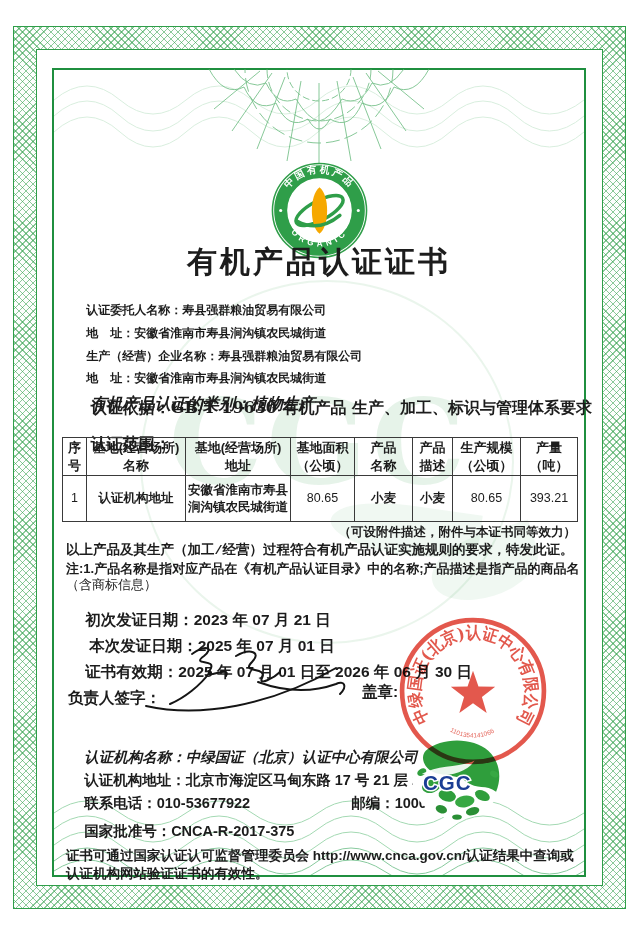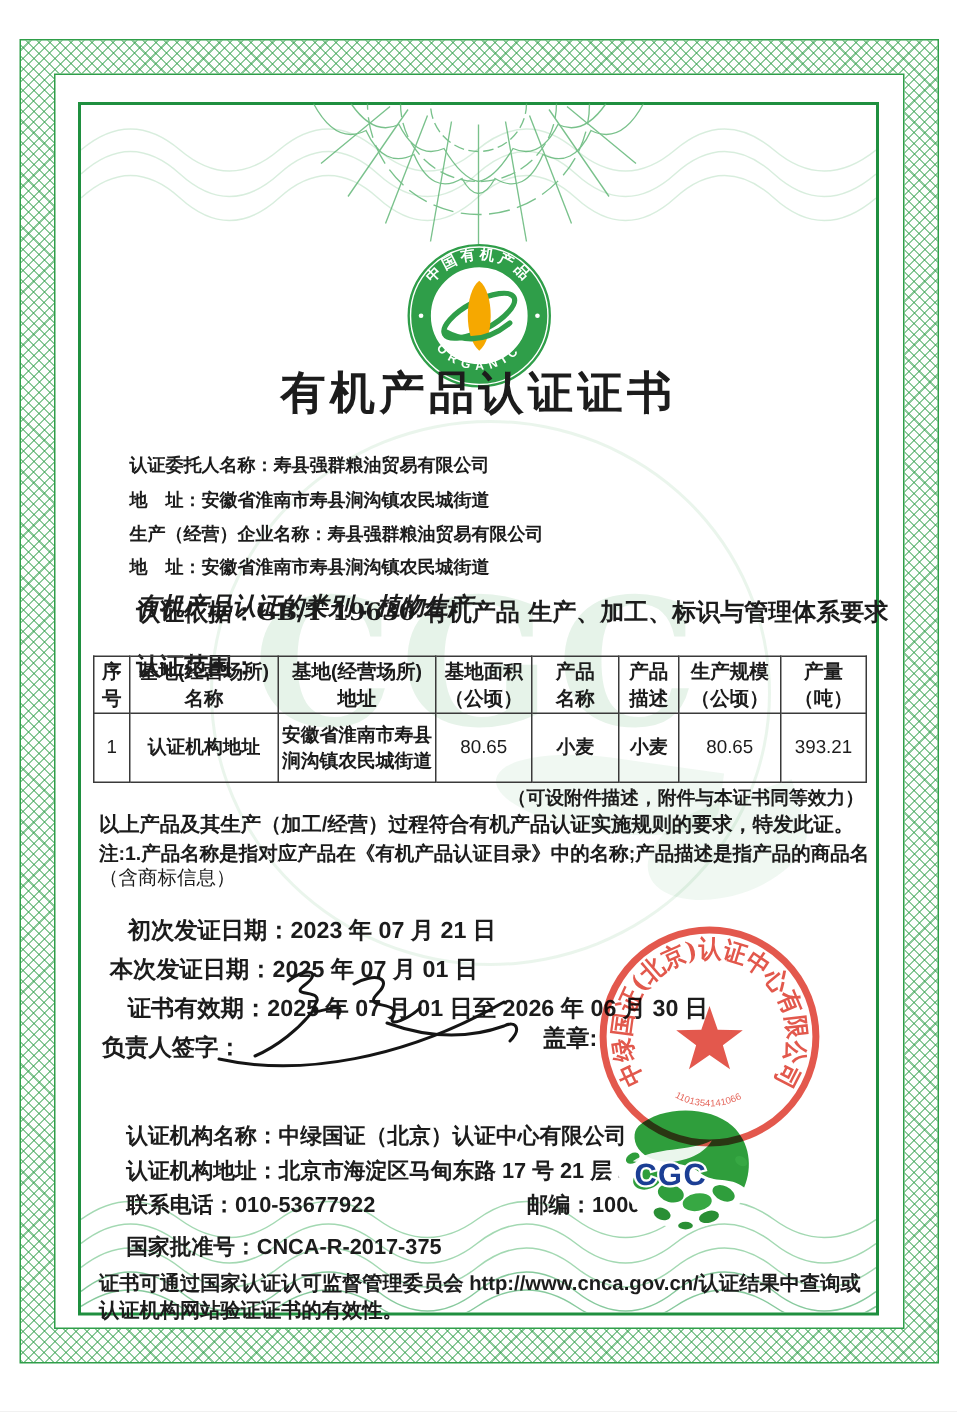--- a/index.html
+++ b/index.html
@@ -28,21 +28,21 @@
   .certline{position:absolute;left:352px;top:143px;font-size:15.5px;font-weight:bold;}
   .certno{font-family:"DejaVu Serif",serif;font-size:18px;font-weight:normal;letter-spacing:.5px;}
   .title{position:absolute;left:0;right:0;top:242px;text-align:center;font-size:30px;font-weight:900;letter-spacing:3px;}
   
   table.scope{position:absolute;left:62px;top:437px;border-collapse:collapse;table-layout:fixed;width:515px;
               font-size:12.5px;text-align:center;}
   table.scope th,table.scope td{border:1px solid #3a3a3a;padding:1px 2px;line-height:1.35;}
   table.scope th{font-weight:bold;font-size:13px;}
   td.kai{font-size:12.5px;}
   .attach{position:absolute;right:62px;top:524px;font-size:12.5px;}
-  .small{font-size:13.5px;}
+  .small{font-size:13.5px;font-family:Liberation Mono, monospace;}
   .foot{font-size:13.5px;font-weight:bold;}
   
   .stamp{position:absolute;left:397px;top:615px;mix-blend-mode:multiply;opacity:.92;}
   .cgcglobe{position:absolute;left:408px;top:735px;}
   .orglogo{position:absolute;left:271px;top:162px;}
   .sig{position:absolute;left:140px;top:638px;}
 </style>
 </head>
 <body>
 
@@ -201,41 +201,41 @@
     </table>
   <div class="attach kai">（可设附件描述，附件与本证书同等效力）</div>
 
   <div class="line small" style="left:66px;top:541px;font-weight:bold;">以上产品及其生产（加工/经营）过程符合有机产品认证实施规则的要求，特发此证。</div>
   <div class="line" style="left:66px;top:560px;font-size:13px;font-weight:bold;">注:1.产品名称是指对应产品在《有机产品认证目录》中的名称;产品描述是指产品的商品名</div>
   <div class="line" style="left:66px;top:576px;font-size:13px;font-weight:normal;">（含商标信息）</div>
 
   <div class="line" style="left:68px;top:592px;font-size:15.5px;">
     <span class="lab">初次发证日期：</span><span>2023 年 07 月 21 日</span>
   </div>
-  <div class="line" style="left:56px;top:618px;font-size:15.5px;">
+  <div class="line" style="left:72px;top:618px;font-size:15.5px;">
     <span class="lab">本次发证日期：</span><span>2025 年 07 月 01 日</span>
   </div>
   <div class="line" style="left:68px;top:644px;font-size:15.5px;">
     <span class="lab">证书有效期：</span><span>2025 年 07 月 01 日至 2026 年 06 月 30 日</span>
   </div>
 
   <div class="line" style="left:68px;top:688px;font-size:15.5px;">负责人签字：</div>
   <div class="line" style="left:362px;top:682px;font-size:15.5px;">盖章:</div>
 
   <svg class="sig" width="220" height="82" viewBox="0 0 220 82">
     <g fill="none" stroke="#151515" stroke-width="2" stroke-linecap="round">
       <path d="M52,16 C66,6 74,10 64,18 C50,28 78,20 70,32 C62,44 92,26 86,38"></path>
       <path d="M96,18 C110,10 122,14 112,24 C100,36 128,28 122,40 C118,48 134,40 140,34"></path>
       <path d="M70,34 C60,48 44,60 30,66"></path>
       <path d="M6,68 C60,80 130,68 196,30"></path>
       <path d="M118,44 C140,52 168,56 196,46 C204,42 208,48 200,56"></path>
     </g>
   </svg>
 
-  <div class="line" style="left:68px;top:732px;font-size:14.5px;">
+  <div class="line" style="left:68px;top:732px;font-size:14.5px;font-style:italic;">
     <span class="lab">认证机构名称：</span><span>中绿国证（北京）认证中心有限公司</span>
   </div>
   <div class="line" style="left:68px;top:755px;font-size:14.5px;">
     <span class="lab">认证机构地址：</span><span>北京市海淀区马甸东路 17 号 21 层 2507</span>
   </div>
   <div class="line" style="left:68px;top:778px;font-size:14.5px;">
     <span class="lab">联系电话：</span><span>010-53677922</span>
   </div>
   <div class="line" style="left:335px;top:778px;font-size:14.5px;">
     <span class="lab">邮编：</span><span>100088</span>

